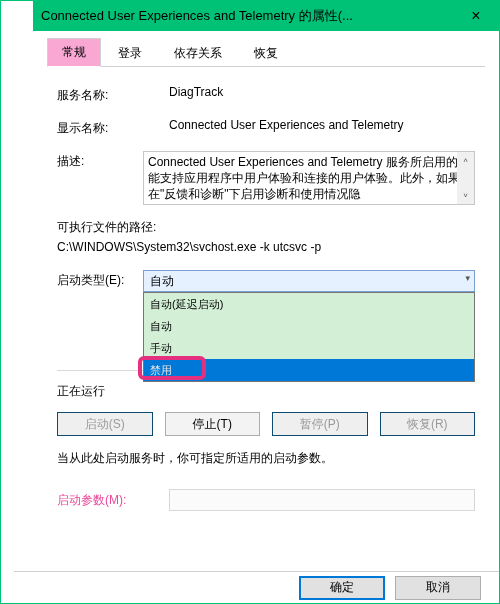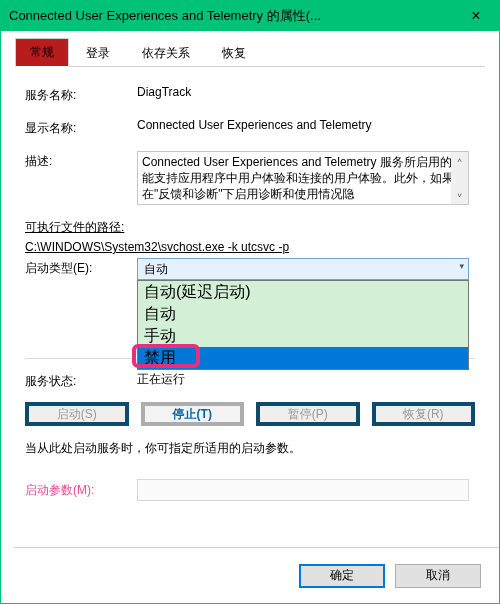--- a/index.html
+++ b/index.html
@@ -17,21 +17,21 @@
 
   .tabs {
     display: flex; border-bottom: 1px solid #d0d0d0; height: 26px; align-items: flex-end;
   }
   .tab {
     padding: 5px 14px 5px 14px; font-size: 12px; border: 1px solid transparent;
     border-bottom: none; position: relative; top: 1px; margin-right: 2px;
     background: transparent; cursor: default;
   }
   .tab.active {
-    background: #b91c1c; border-color: #d0d0d0; border-bottom: 1px solid #fff;
+    background: #f9a8d4; border-color: #d0d0d0; border-bottom: 1px solid #fff;
   }
 
   .pane { padding: 18px 10px 10px 10px; }
 
   .row { display: flex; margin-bottom: 14px; align-items: flex-start; }
   .row .label { width: 112px; padding-top: 2px; }
   .row .value { flex: 1; }
 
   .desc-box {
     width: 332px; height: 54px; border: 1px solid #c7c7c7; padding: 2px 4px;
@@ -41,85 +41,85 @@
   .desc-scroll {
     position: absolute; right: 0; top: 0; bottom: 0; width: 17px;
     display: flex; flex-direction: column; justify-content: space-between;
     background: #f0f0f0;
   }
   .desc-scroll .arrow {
     height: 17px; display: flex; align-items: center; justify-content: center;
     font-size: 8px; color: #555;
   }
 
-  .exe-block { margin-bottom: 4px; text-decoration: underline; }
+  .exe-block { margin-bottom: 16px; }
   .exe-block .lbl { margin-bottom: 4px; }
 
   .combo {
     position: relative; width: 332px;
   }
   .combo-display {
     border: 1px solid #7a9fd4; background: #e5f1ff; height: 22px;
     padding: 2px 20px 2px 6px; font-size: 12px; position: relative;
   }
   .combo-display .chev {
     position: absolute; right: 4px; top: 2px; font-size: 9px; color: #555;
   }
   .combo-list {
     position: absolute; left: 0; top: 22px; width: 100%;
     border: 1px solid #767676; background: #d3f0d6; z-index: 10;
   }
   .combo-opt {
-    padding: 3px 6px; font-size: 16px; line-height: 16px;
+    padding: 3px 6px; font-size: 11px; line-height: 16px;
   }
   .combo-opt.selected {
-    background: #0078d7; color: #000000;
+    background: #0078d7; color: #e5e5e5;
   }
   .highlight-ring {
     position: absolute; left: -6px; width: 68px; height: 24px;
     border: 4px solid #e5307f; border-radius: 6px; pointer-events: none;
     top: -3px;
   }
   .opt-wrap { position: relative; }
 
   .divider {
     border-top: 1px solid #d9d9d9; margin: 78px 0 12px 0;
   }
 
   .btnrow { display: flex; gap: 12px; margin-bottom: 14px; }
   .svc-btn {
-    flex: 1; height: 24px; border: 4px solid #0c4a6e; background: #efefef;
+    flex: 1; height: 24px; border: 1px solid #0c4a6e; background: #efefef;
     color: #9a9a9a; font-size: 12px; display: flex; align-items: center; justify-content: center;
     cursor: default;
   }
-  .svc-btn.enabled { color: #0369a1; background: #f3f3f3; border-color: #adadad; font-weight: bold; }
+  .svc-btn.enabled { color: #000000; background: #f3f3f3; border-color: #adadad; }
 
   .note { margin-bottom: 22px; }
 
   .param-row { display: flex; align-items: center; margin-bottom: 10px; }
   .param-row .plabel { width: 112px; color: #ec4899; }
   .param-row .pinput {
     flex: 1; max-width: 332px; height: 22px; border: 1px solid #d7d7d7;
     background: #fbfbfb; padding: 2px 4px; color: #9a9a9a;
   }
 
   .footer {
     position: absolute; left: 13px; right: 0; bottom: 0;
-    border-top: 1px solid #d0d0d0; height: 56px;
+    border-top: 1px solid #d0d0d0; height: 32px;
     display: flex; align-items: center; justify-content: flex-end;
     gap: 10px; padding-right: 18px; background: #fff;
   }
   .dlg-btn {
     width: 86px; height: 24px; border: 1px solid #adadad; background: #e1e1e1;
     font-size: 12px; display: flex; align-items: center; justify-content: center;
     cursor: default;
   }
   .dlg-btn.primary { border: 1px solid #0078d7; box-shadow: inset 0 0 0 1px #0078d7; }
 
-  .window { position: relative; width: 500px; height: 604px; border: 1px solid #00c277; }
+  .window { position: relative; width: 500px; height: 604px; border: 1px solid #00c277; padding-left: 32px; }
 </style>
 </head>
 <body>
 
 <div class="window">
 
   <div class="titlebar">
     <span class="title">Connected User Experiences and Telemetry 的属性(...</span>
     <span class="close">×</span>
   </div>
@@ -180,21 +180,20 @@
                 <div class="highlight-ring"></div>
               </div>
             </div>
           </div>
         </div>
       </div>
 
       <div class="divider"></div>
 
       <div class="row" style="margin-bottom:12px;">
-        <div class="label">服务状态:</div>
         <div class="value">正在运行</div>
       </div>
 
       <div class="btnrow">
         <div class="svc-btn">启动(S)</div>
         <div class="svc-btn enabled">停止(T)</div>
         <div class="svc-btn">暂停(P)</div>
         <div class="svc-btn">恢复(R)</div>
       </div>
 

